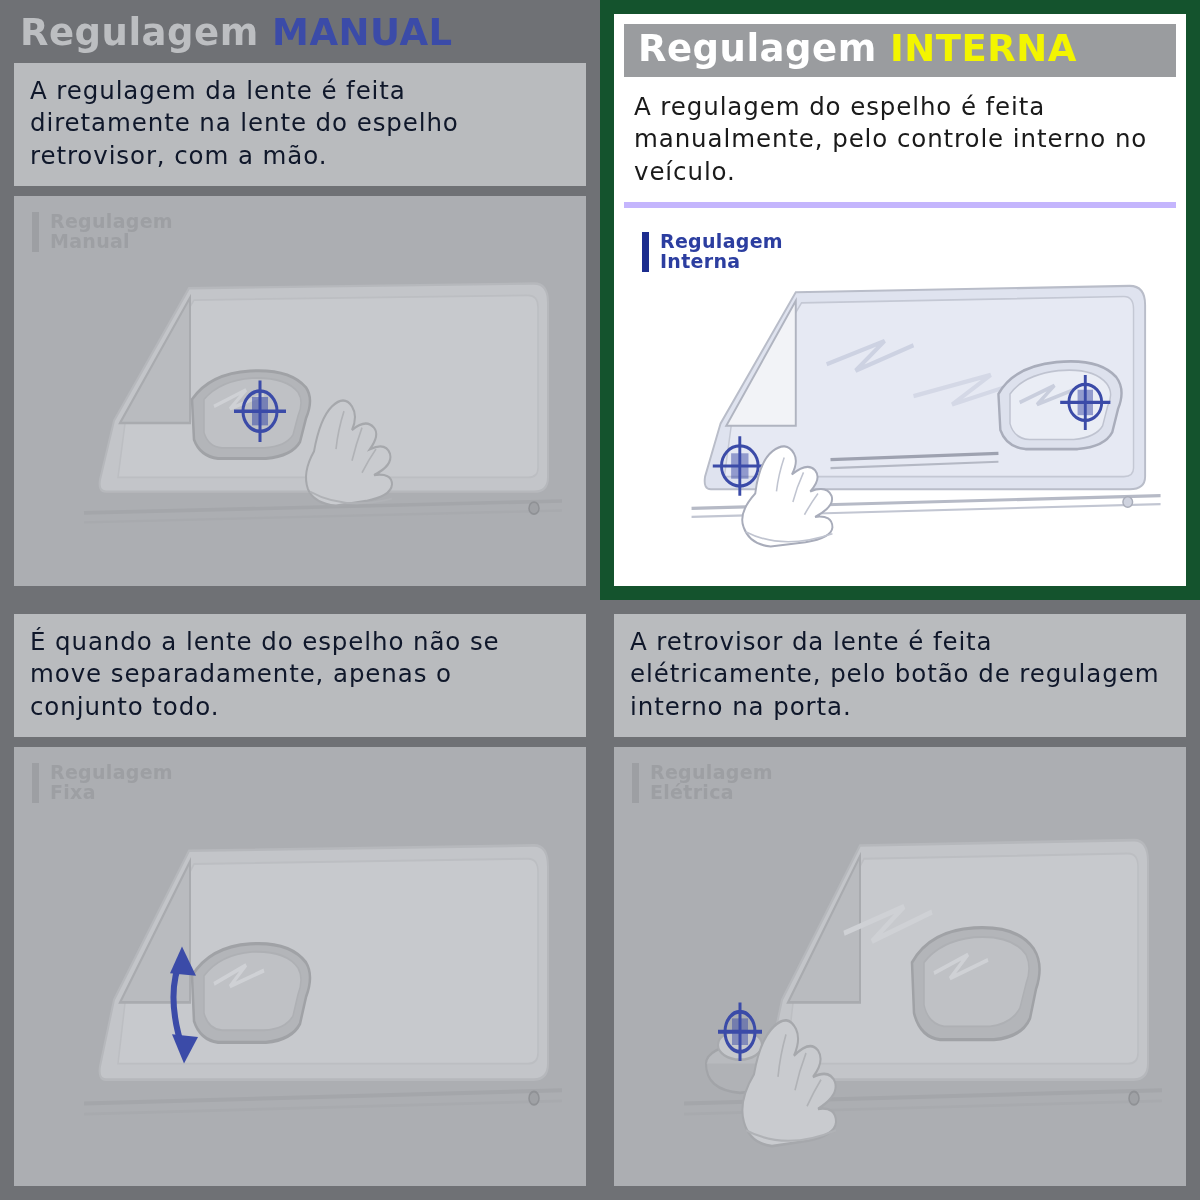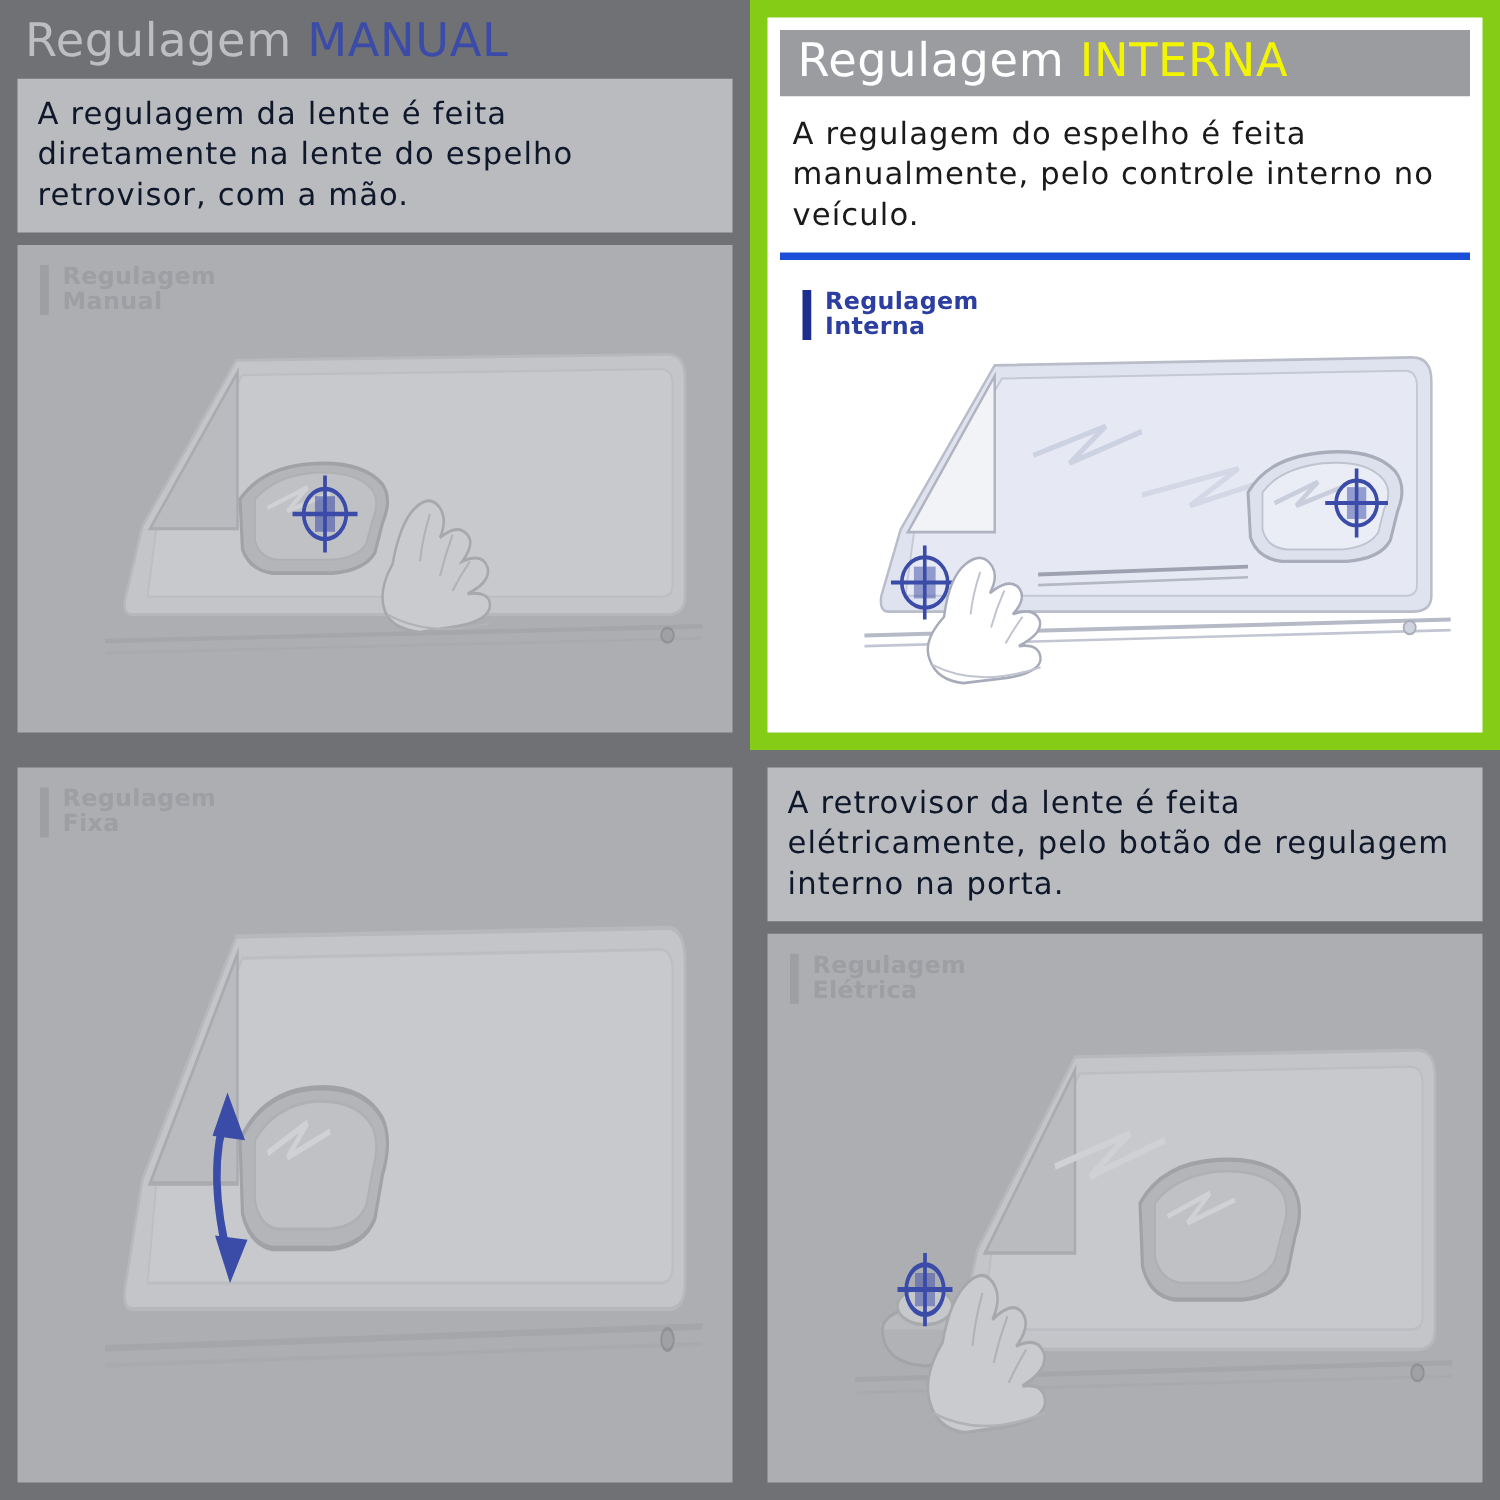--- a/index.html
+++ b/index.html
@@ -25,21 +25,21 @@
   .panel {
     position: relative;
     box-sizing: border-box;
     padding: 14px 14px 14px 14px;
     display: flex;
     flex-direction: column;
     gap: 10px;
     background: #6f7175;
   }
   .panel.highlight {
-    background: #84cc16;
+    background: #14532d;
     padding: 14px;
   }
   .panel.highlight .inner {
     background: #ffffff;
     border: 0;
     padding: 10px;
     display: flex;
     flex-direction: column;
     gap: 8px;
     height: 100%;
@@ -47,21 +47,21 @@
   }
   .inner {
     display: flex;
     flex-direction: column;
     gap: 10px;
     height: 100%;
   }
   
   .title {
     font-size: 37px;
-    font-weight: normal;
+    font-weight: bold;
     letter-spacing: 0.5px;
     line-height: 1.05;
     white-space: nowrap;
     padding-left: 6px;
   }
   .title .w1 { color: #bcbec1; }
   .title .w2 { color: #3b4ba8; }
   .highlight .title { background: #9a9c9f; padding: 6px 10px 8px 14px; }
   .highlight .title .w1 { color: #ffffff; }
   .highlight .title .w2 { color: #f3f500; }
@@ -73,21 +73,21 @@
     font-size: 24.5px;
     line-height: 1.32;
     letter-spacing: 0.9px;
     padding: 12px 14px 14px 16px;
     box-sizing: border-box;
     min-height: 118px;
   }
   .highlight .desc {
     background: #ffffff;
     color: #1a1a1a;
-    border-bottom: 6px solid #1d4ed8;
+    border-bottom: 6px solid #c4b5fd;
     padding: 6px 10px 14px 10px;
     min-height: 110px;
   }
 
   
   .figure {
     position: relative;
     flex: 1;
     background: #acaeb2;
     overflow: hidden;
@@ -209,20 +209,21 @@
           <path d="M136 262 Q140 232 154 222 Q168 212 176 224 Q181 232 174 244 Q190 232 198 240 Q205 248 193 260 Q210 254 215 264 Q219 274 198 284 Q216 282 216 294 Q215 304 188 308 L152 312 Q130 310 124 294 Q118 280 136 262 Z" fill="#ffffff" stroke="#a8acba" stroke-width="2"></path>
           <path d="M166 228 Q160 244 158 260 M186 242 Q179 256 175 270 M201 262 Q193 272 187 282" stroke="#c0c4d0" stroke-width="1.6" fill="none"></path>
           <path d="M126 298 Q164 316 216 300" stroke="#c0c4d0" stroke-width="1.6" fill="none"></path>
         </svg>
       </div>
     </div>
   </div>
 
   <div class="panel">
     <div class="inner">
+      <div class="desc">É quando a lente do espelho não se move separadamente, apenas o conjunto todo.</div>
       <div class="figure">
         <div class="fig-label">
           <span class="l1">Regulagem</span>
           <span class="l2">Fixa</span>
         </div>
         <svg class="fig-svg" viewBox="0 0 572 330" preserveAspectRatio="none">
           <path d="M100 190 L175 78 L520 74 Q534 74 534 90 L534 238 Q534 250 520 250 L92 250 Q84 250 86 240 Z" fill="#c3c5c9" stroke="#b6b8bc" stroke-width="2"></path>
           <path d="M112 186 L180 88 L514 84 Q524 84 524 94 L524 230 Q524 238 514 238 L104 238 Z" fill="#c7c9cd" stroke="#bcbec2" stroke-width="1.5"></path>
           <path d="M106 192 L176 86 L176 192 Z" fill="#b9bbbf" stroke="#a9abaf" stroke-width="2"></path>
           <path d="M70 268 L548 258" stroke="#a4a6aa" stroke-width="3" fill="none"></path>

